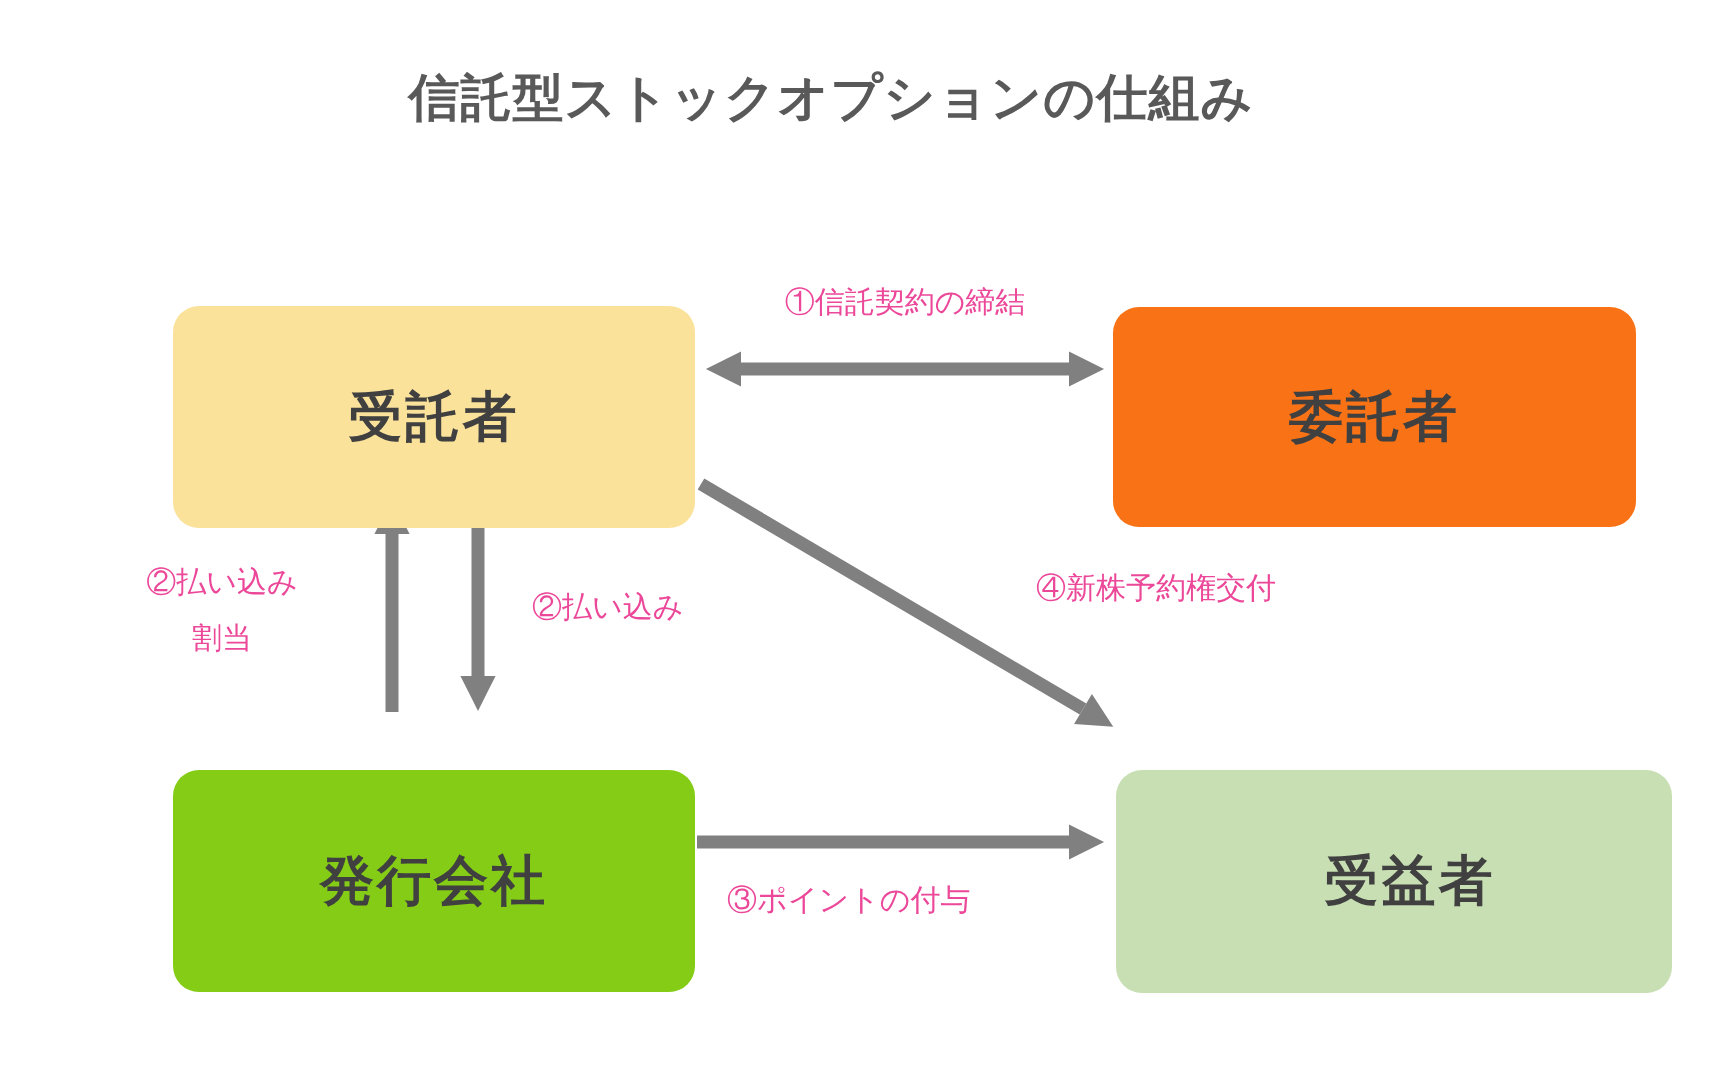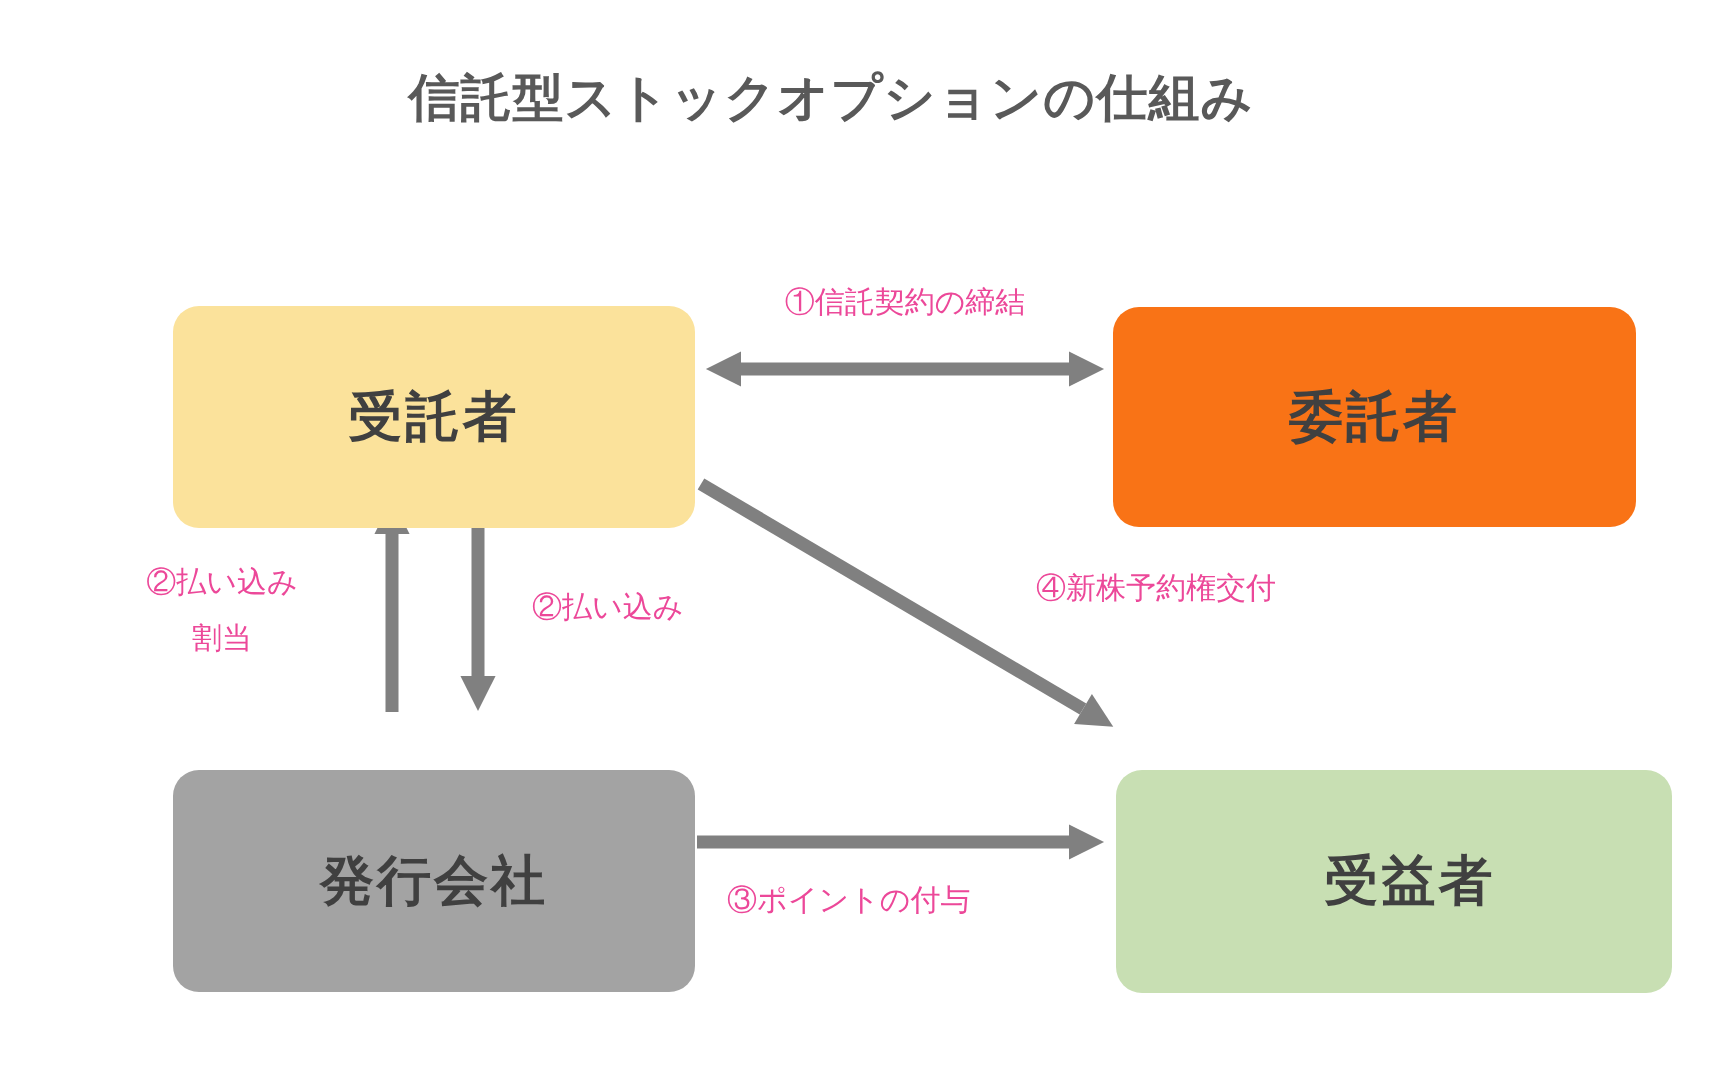--- a/index.html
+++ b/index.html
@@ -33,21 +33,21 @@
     align-items: center;
     justify-content: center;
     font-size: 54px;
     font-weight: bold;
     color: #404040;
     letter-spacing: 3px;
     margin-top: 48px;
   }
   .node-trustee     { left: 173px;  top: 258px; width: 522px; height: 222px; background: #FBE29B; }
   .node-settlor     { left: 1113px; top: 259px; width: 523px; height: 220px; background: #f97316; }
-  .node-issuer      { left: 173px;  top: 722px; width: 522px; height: 222px; background: #a3a3a3; }
+  .node-issuer      { left: 173px;  top: 722px; width: 522px; height: 222px; background: #84cc16; }
   .node-beneficiary { left: 1116px; top: 722px; width: 524px; height: 223px; background: #C8DFB3; padding-left: 32px; }
 
   .edge-label {
     position: absolute;
     font-size: 30px;
     font-weight: normal;
     color: #ec4899;
     line-height: 56px;
     white-space: nowrap;
   }

